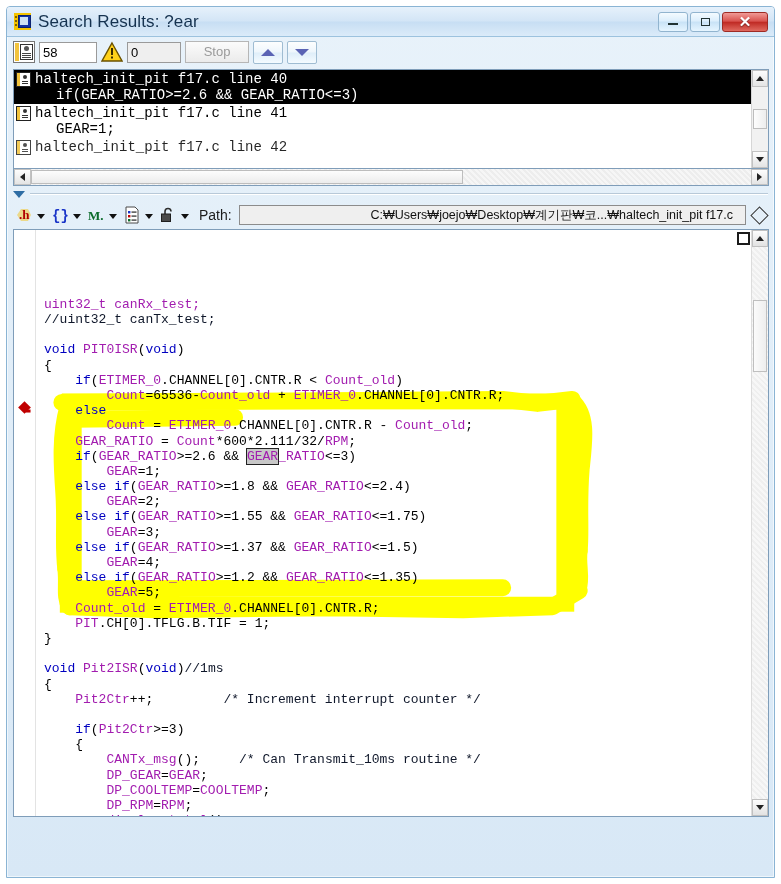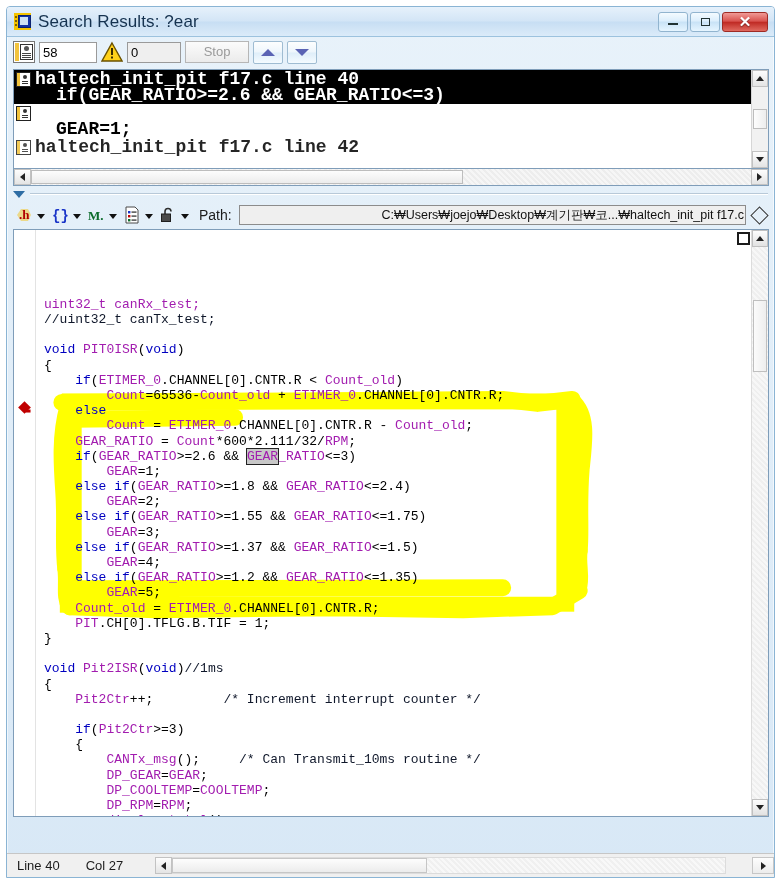--- a/index.html
+++ b/index.html
@@ -171,22 +171,21 @@
     border: 1px solid #7f9db9;
     background: #fff;
     display: flex;
     position: relative;
   }
   .results-list {
     flex: 1 1 auto;
     overflow: hidden;
     position: relative;
     font-family: "Liberation Mono", monospace;
-    font-size: 18px;
-    font-weight: bold;
+    font-size: 14px;
   }
   .res-item { padding: 1px 0 1px 2px; }
   .res-item.selected { background: #000; color: #fff; }
   .res-head { display: flex; align-items: flex-start; gap: 4px; white-space: nowrap; line-height: 16px; }
   .res-fileicon {
     width: 15px; height: 15px; flex: 0 0 auto; position: relative;
     border: 1px solid #222; background: #fff; margin-top: 1px;
   }
   .res-fileicon .band { position:absolute; left:0; top:0; width:3px; height:13px; background:#f2c33c; }
   .res-fileicon .hd { position:absolute; left:6px; top:2px; width:4px;height:4px;border-radius:50%; background:#333; }
@@ -260,21 +259,21 @@
   .tb-caret { width:0;height:0;border-left:4px solid transparent;border-right:4px solid transparent;border-top:5px solid #111; margin: 2px 3px 0 1px; }
   .path-label { font-size: 14px; color: #1c1c1c; margin: 0 4px 0 4px; flex: 0 0 auto; }
   .path-field {
     flex: 1 1 auto;
     height: 20px;
     border: 1px solid #8c8c8c;
     background: #efefef;
     font-size: 12.5px;
     color: #111;
     line-height: 18px;
-    padding: 0 1px;
+    padding: 0 12px;
     white-space: nowrap; overflow: hidden;
     text-align: right;
   }
   .diamond {
     width: 13px; height: 13px;
     border: 1.5px solid #3b3b3b;
     transform: rotate(45deg);
     margin: 0 4px;
     flex: 0 0 auto;
   }
@@ -446,20 +445,21 @@
           <div class="res-code">if(GEAR_RATIO&gt;=2.6 &amp;&amp; GEAR_RATIO&lt;=3)</div>
         </div>
 
         <div class="res-item">
           <div class="res-head">
             <div class="res-fileicon">
                 <div class="band"></div>
                 <div class="hd"></div>
                 <div class="ln"></div>
               </div>
+            <span class="res-title">haltech_init_pit f17.c line 41</span>
           </div>
           <div class="res-code">GEAR=1;</div>
         </div>
 
         <div class="res-item" style="opacity:.85">
           <div class="res-head">
             <div class="res-fileicon">
                 <div class="band"></div>
                 <div class="hd"></div>
                 <div class="ln"></div>
@@ -585,30 +585,15 @@
         <div class="top-arrow">
             <div class="a-up" style="width:0;height:0;border-left:4px solid transparent;border-right:4px solid transparent;border-bottom:5px solid #222;"></div>
           </div>
         <div class="thumb"></div>
         <div class="bot-arrow">
             <div class="a-dn" style="width:0;height:0;border-left:4px solid transparent;border-right:4px solid transparent;border-top:5px solid #222;"></div>
           </div>
       </div>
     </div>
 
-    <div class="statusbar">
-      <span>Line 40</span>
-      <span>Col 27</span>
-      <div class="status-hsb">
-        <div class="hsb-arrow">
-            <div class="a-left"></div>
-          </div>
-        <div class="trk">
-            <div class="thmb" style="height:100%"></div>
-          </div>
-      </div>
-      <div class="status-right">
-          <div class="a-right"></div>
-        </div>
-    </div>
 
   </div>
 </div>
 
 </body></html>

